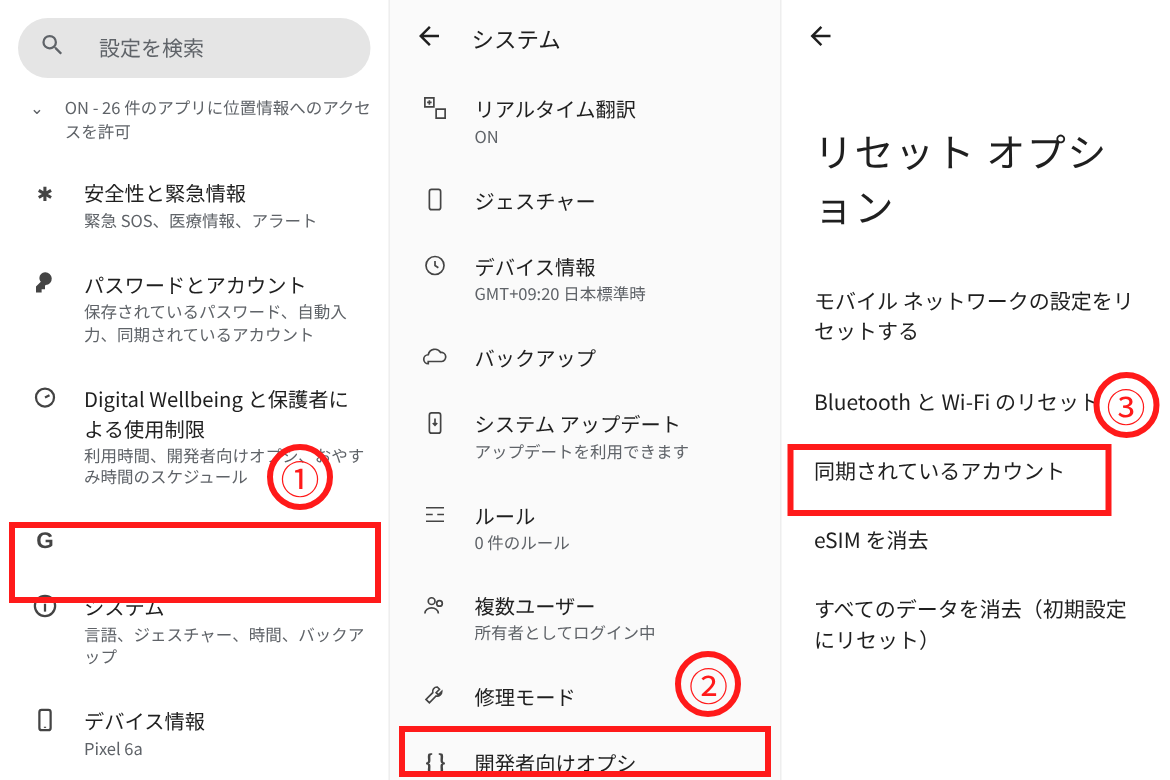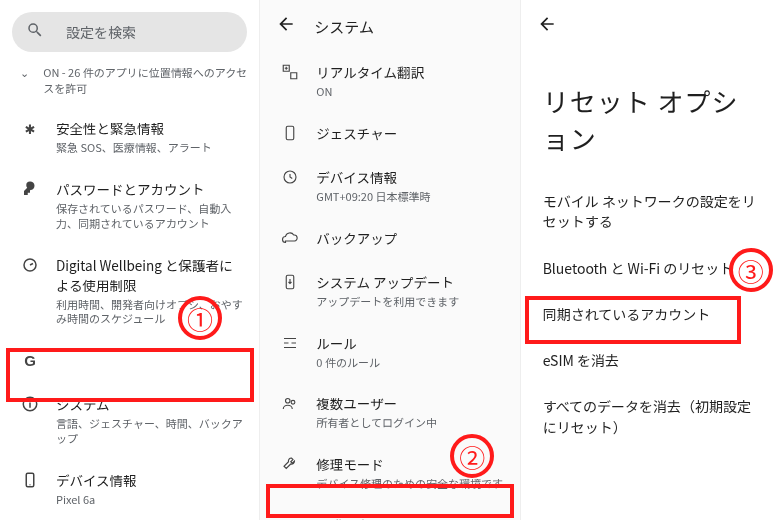--- a/index.html
+++ b/index.html
@@ -268,21 +268,20 @@
         </div>
     </div>
     <div class="item">
       <span class="ico">
           <svg viewBox="0 0 24 24">
             <path d="M14 4a4 4 0 00-4 5l-6 6 3 3 6-6a4 4 0 005-4l-3 3-2-2 3-3z" fill="none" stroke="#444" stroke-width="1.5"></path>
           </svg>
         </span>
       <div class="txts">
           <span class="title">修理モード</span>
-          <span class="sub">デバイス修理のための安全な環境です</span>
         </div>
     </div>
     <div class="item">
       <span class="ico">
           <b style="font-size:14px">{&nbsp;}</b>
         </span>
       <div class="txts">
           <span class="title">開発者向けオプシ</span>
         </div>
     </div>

